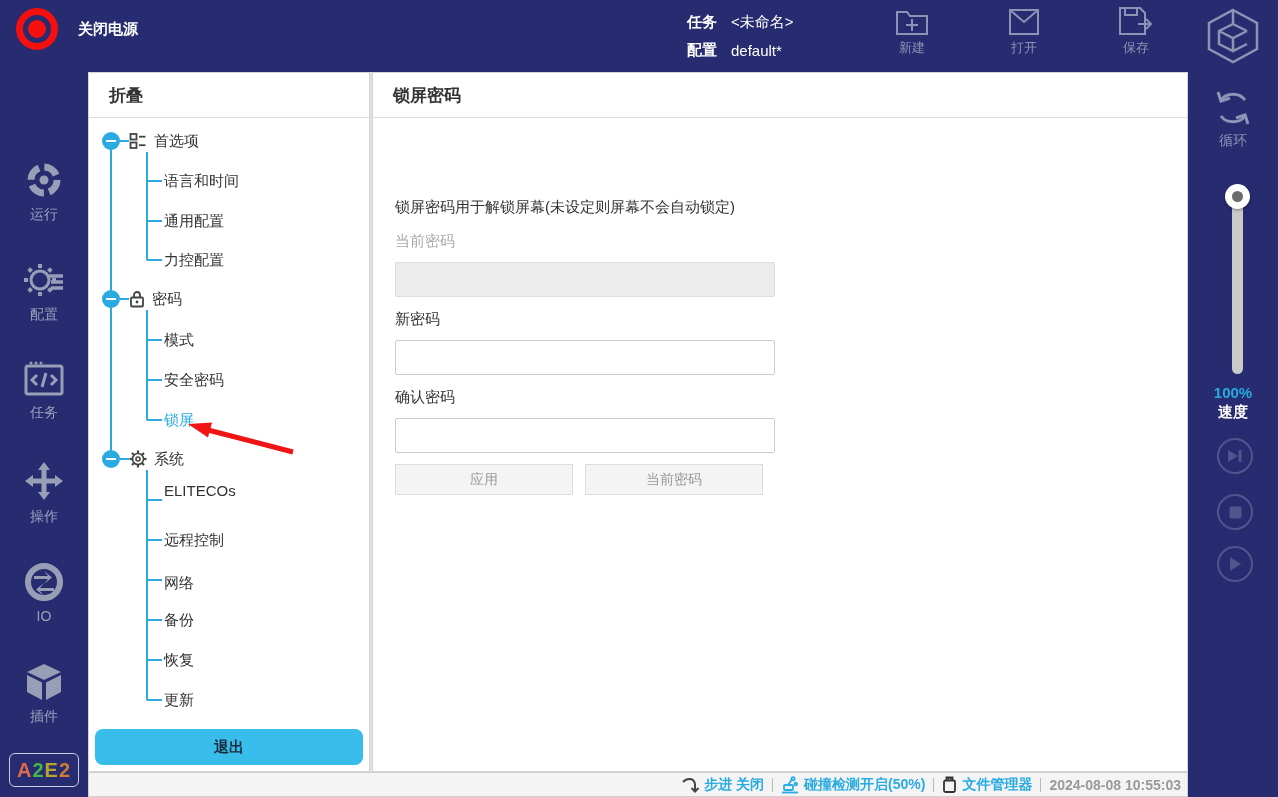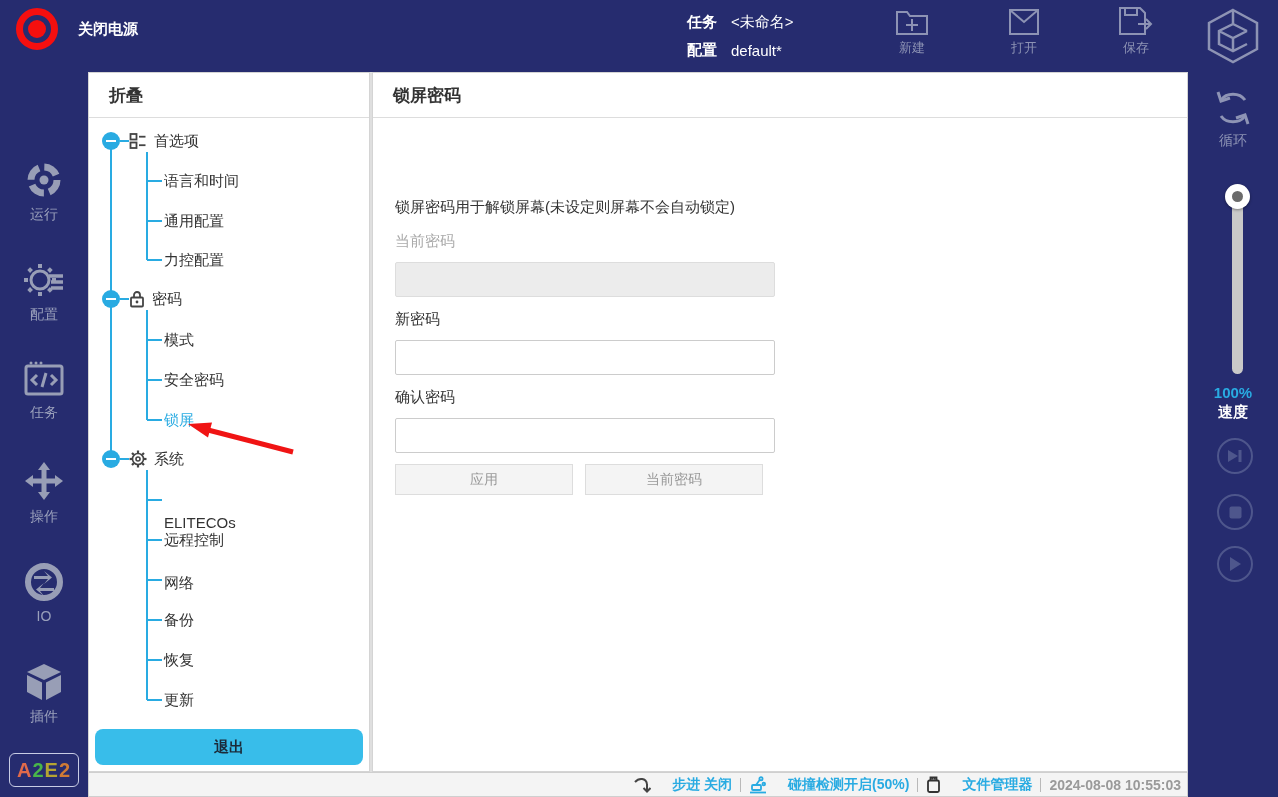--- a/index.html
+++ b/index.html
@@ -55,21 +55,21 @@
   .loop-block { position:absolute; top:16px; left:0; width:90px; display:flex; flex-direction:column; align-items:center; gap:4px; color:#8e94b5; font-size:14px; cursor:pointer; }
   .slider-track { position:absolute; left:44px; top:118px; width:11px; height:184px; background:#c9c9c9; border-radius:6px; }
   .slider-handle { position:absolute; left:37px; top:112px; width:25px; height:25px; background:#fff; border-radius:50%; box-shadow:0 1px 3px rgba(0,0,0,.4); cursor:grab; }
   .slider-handle::after { content:""; position:absolute; left:50%; top:50%; width:11px; height:11px; margin:-5.5px 0 0 -5.5px; background:#6b6b6b; border-radius:50%; }
   .speed-value { position:absolute; top:312px; width:90px; text-align:center; color:#29abe2; font-size:15px; font-weight:bold; }
   .speed-label { position:absolute; top:331px; width:90px; text-align:center; color:#fff; font-size:15px; font-weight:bold; }
   .pb-btn { position:absolute; left:29px; width:36px; height:36px; border:2px solid #4e568c; border-radius:50%; display:flex; align-items:center; justify-content:center; cursor:pointer; background:transparent; }
 
   
   .statusbar { position:absolute; left:88px; top:772px; width:1100px; height:25px; background:#f4f4f4; border:1px solid #cfcfcf; display:flex; align-items:center; justify-content:flex-end; gap:8px; padding-right:6px; font-size:14px; }
-  .sb-item { display:flex; align-items:center; gap:21px; color:#29abe2; font-weight:bold; cursor:pointer; }
+  .sb-item { display:flex; align-items:center; gap:5px; color:#29abe2; font-weight:bold; cursor:pointer; }
   .sb-sep { width:1px; height:14px; background:#b9b9b9; }
   .sb-time { color:#9a9a9a; font-weight:bold; }
 
   .annotation-arrow { position:absolute; left:0; top:0; pointer-events:none; }
   svg { display:block; }
 </style>
 </head>
 <body>
 
 <div class="app">
@@ -295,21 +295,21 @@
                 <line x1="15" y1="9" x2="17.5" y2="9"></line>
               <line x1="3" y1="3" x2="4.8" y2="4.8"></line>
                 <line x1="13.2" y1="13.2" x2="15" y2="15"></line>
               <line x1="3" y1="15" x2="4.8" y2="13.2"></line>
                 <line x1="13.2" y1="4.8" x2="15" y2="3"></line>
             </g>
           </svg>
         </span>
         <span>系统</span>
       </div>
-      <div class="tree-row child" style="top:392px">
+      <div class="tree-row child" style="top:360px">
           <span>ELITECOs</span>
         </div>
       <div class="tree-row child" style="top:410px">
           <span>远程控制</span>
         </div>
       <div class="tree-row child" style="top:453px">
           <span>网络</span>
         </div>
       <div class="tree-row child" style="top:490px">
           <span>备份</span>

